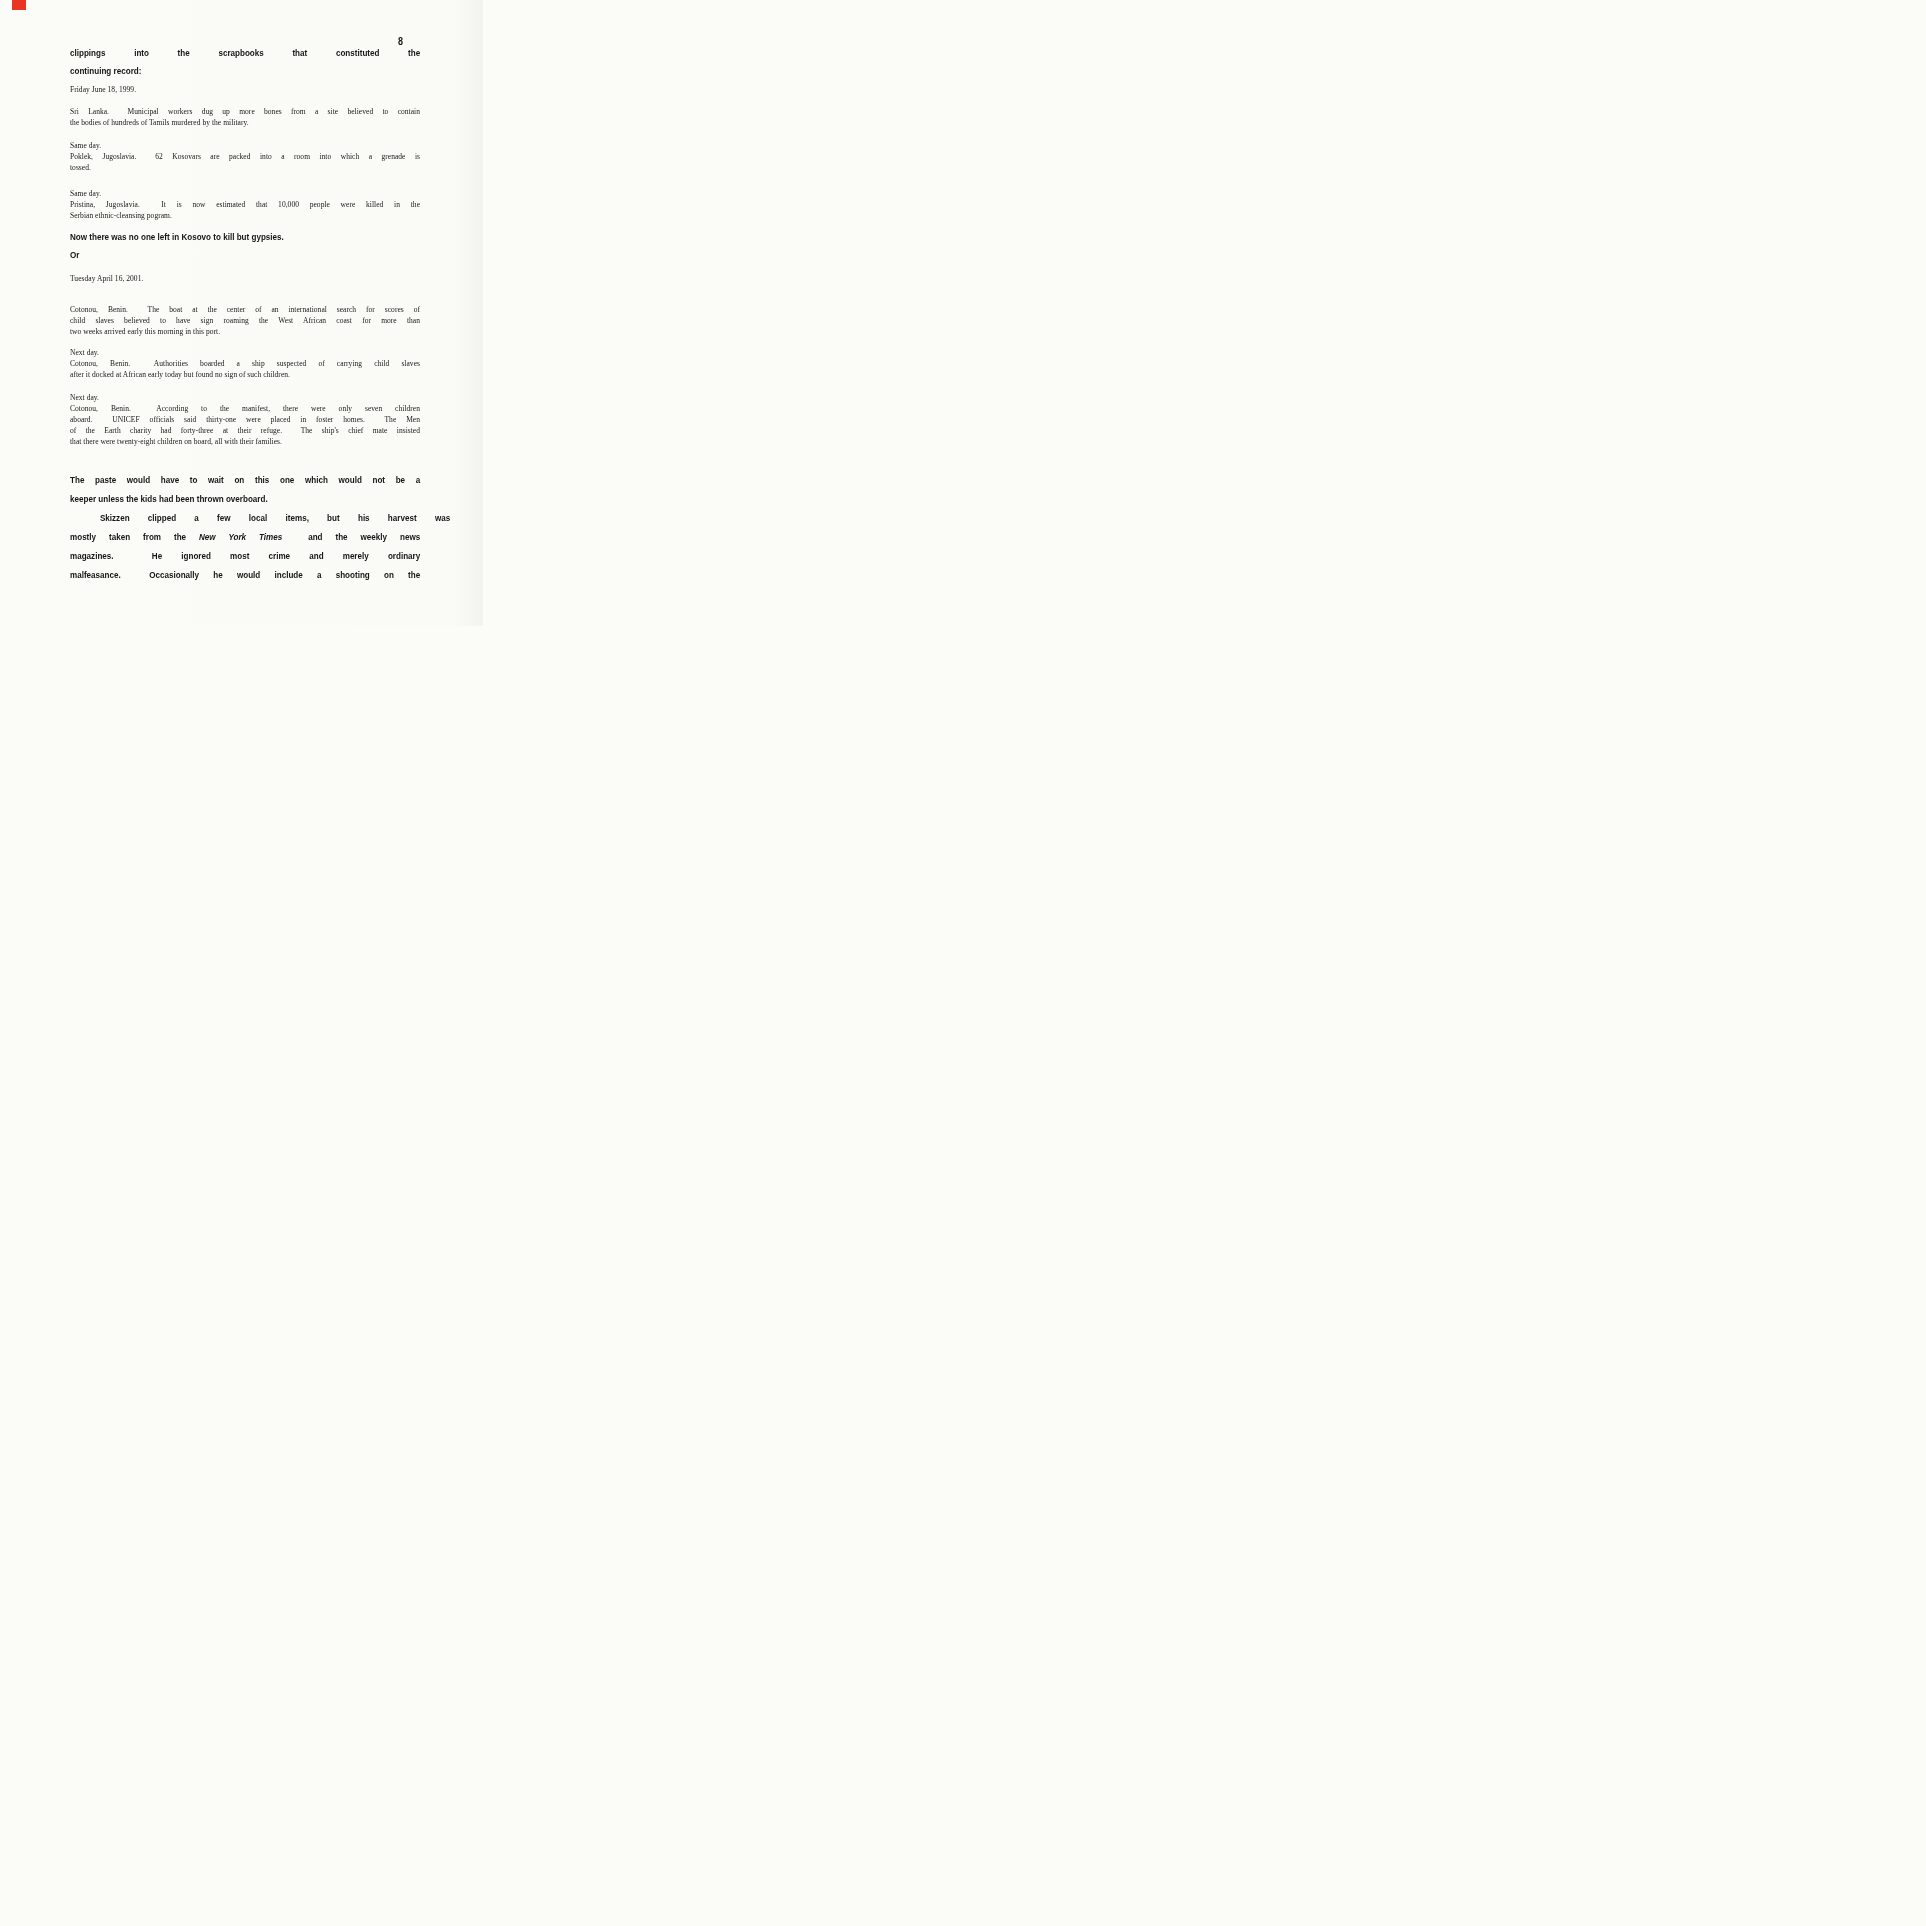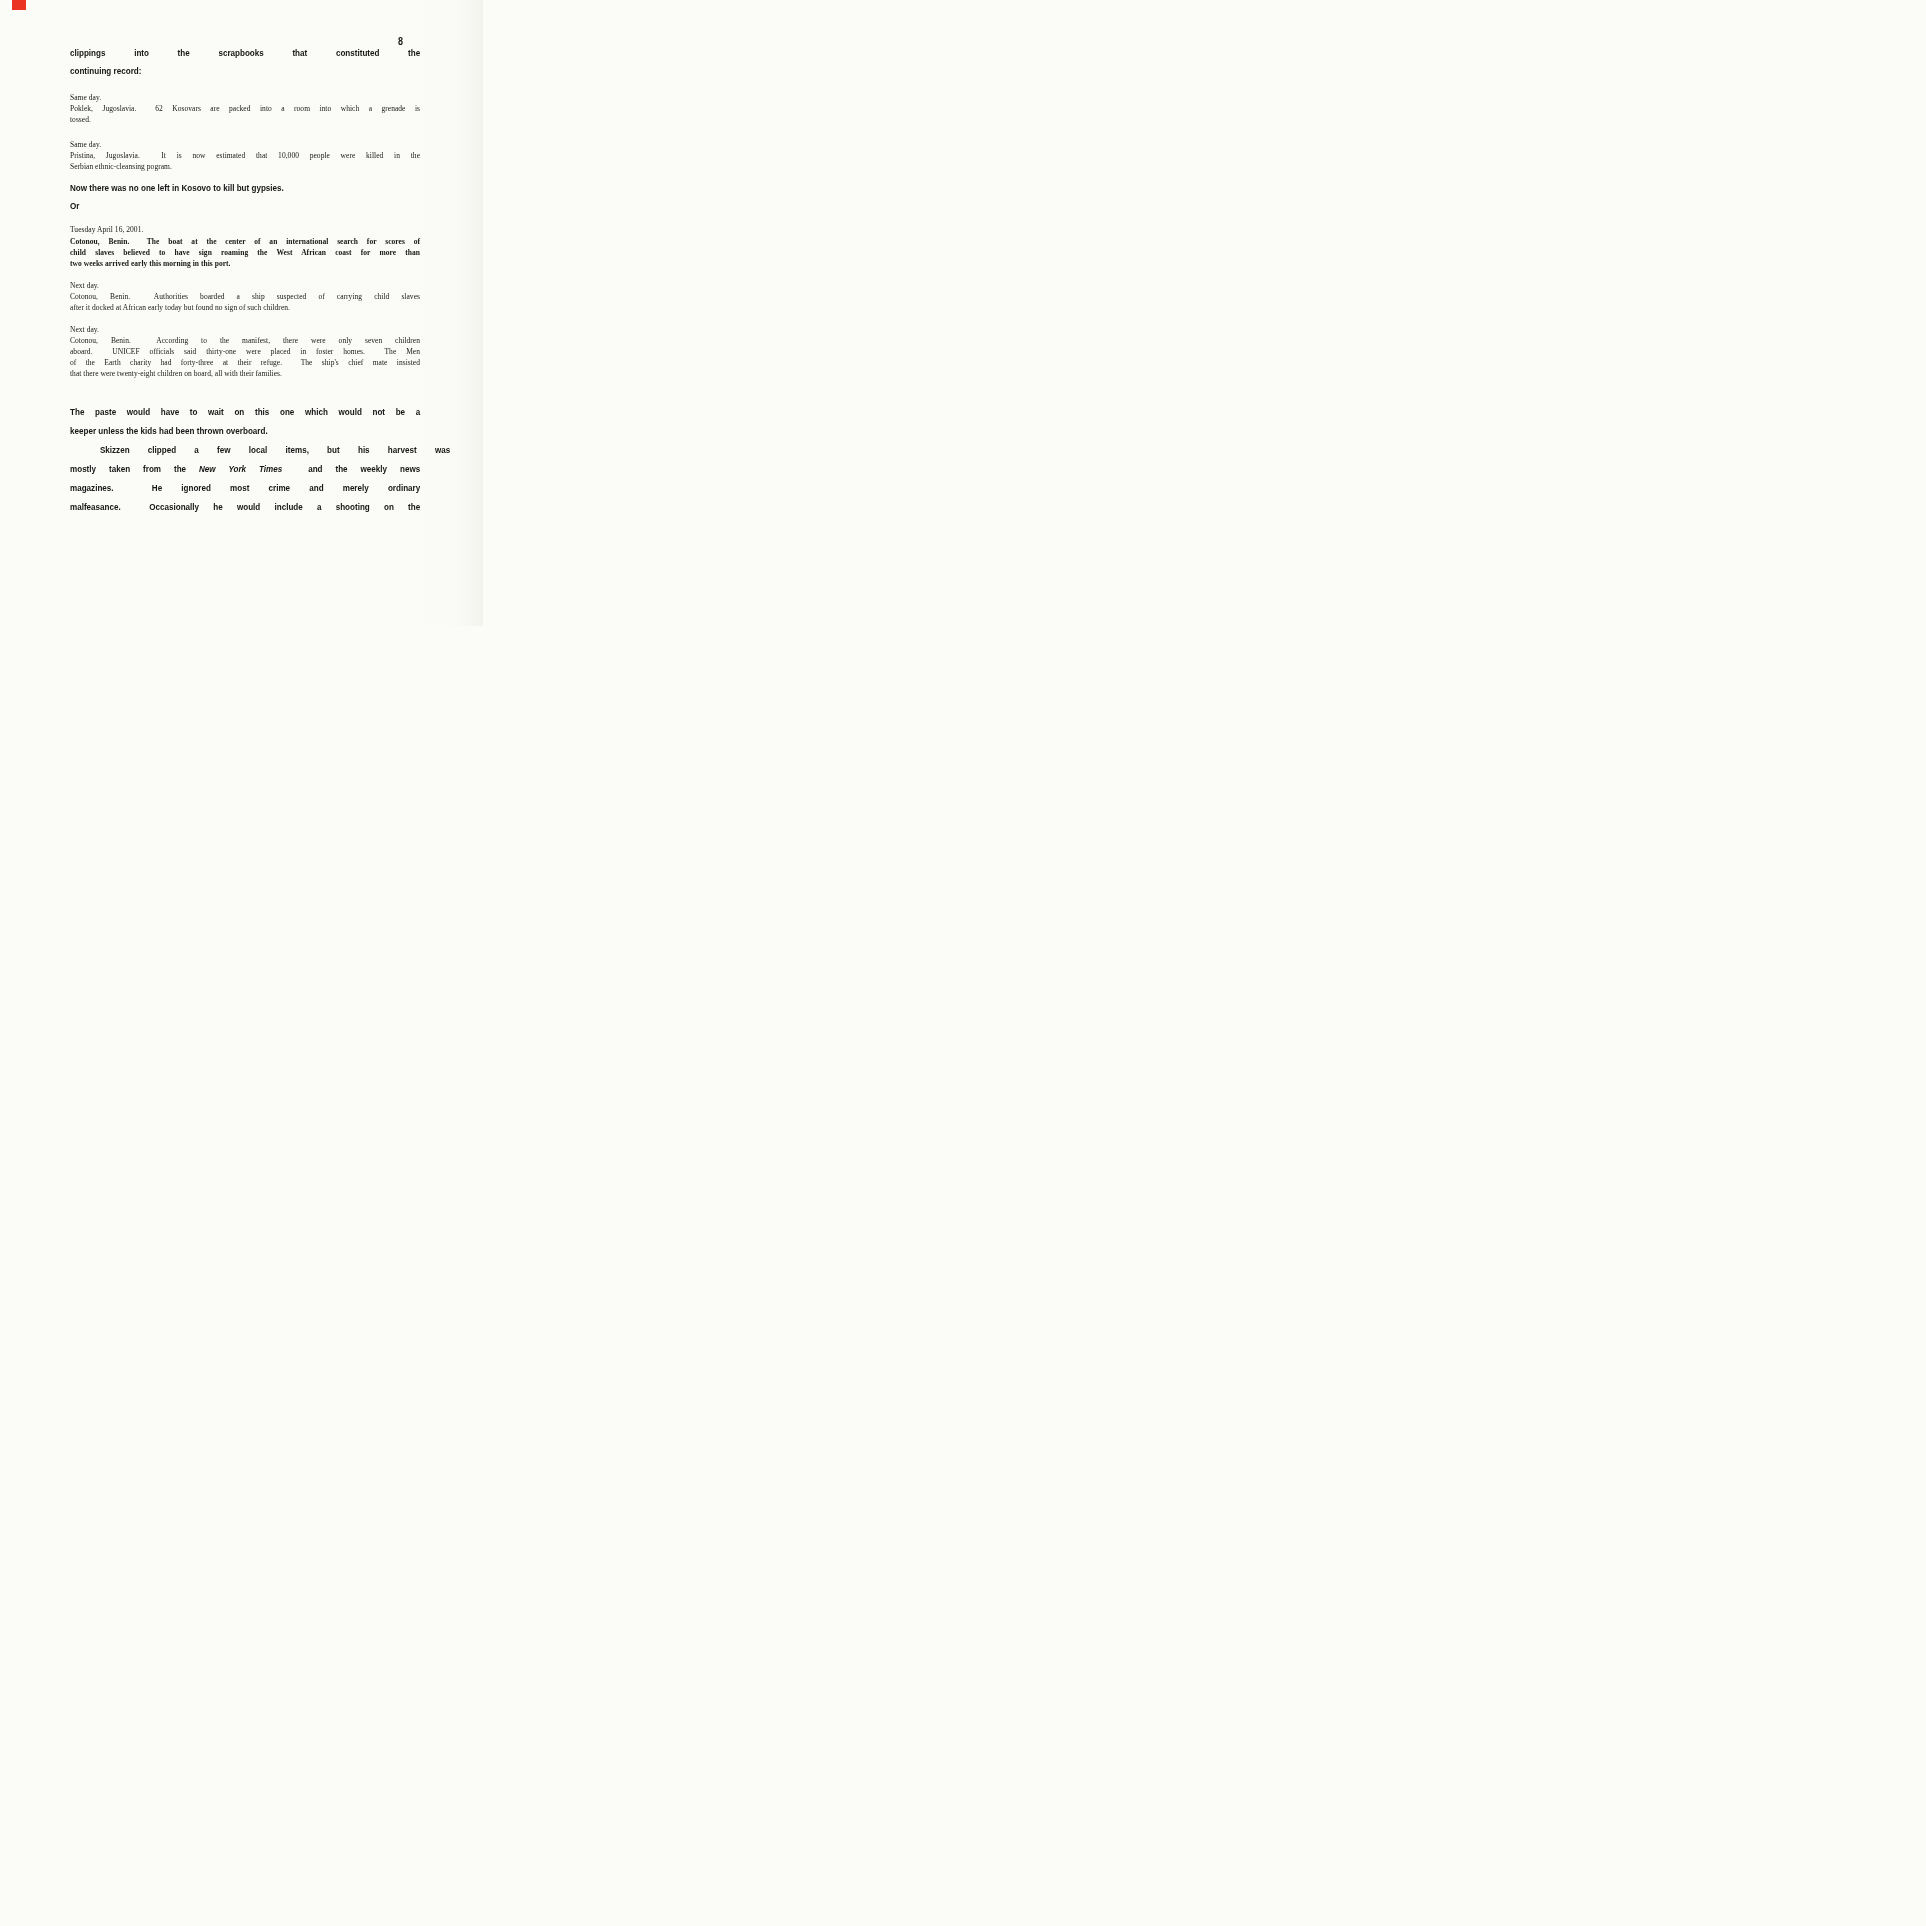--- a/index.html
+++ b/index.html
@@ -71,41 +71,48 @@
   }
   .it { font-style: italic; }
   
   .mt-entry1-date { margin-top: 3.9px; }
   .mt-entry1-para { margin-top: 11.6px; }
   .mt-entry2 { margin-top: 11.6px; }
   .mt-entry3 { margin-top: 14.6px; }
   .mt-aside1 { margin-top: 7px; }
   .mt-aside2 { margin-top: 0px; }
   .mt-entry4-date { margin-top: 9px; }
-  .mt-entry4-para { margin-top: 1px; font-weight: bold; }
+  .mt-entry4-para { margin-top: 20px; }
   .mt-entry5 { margin-top: 10.8px; }
   .mt-entry6 { margin-top: 11.2px; }
   .mt-closing1 { margin-top: 24px; }
 </style>
 </head>
 <body>
 
 <div class="page" style="color: rgb(22, 22, 22);">
 
   <div class="red-tab" style="background: rgb(234, 51, 35);"></div>
 
   <div class="page-number">8</div>
 
   <div class="content">
 
     <div>
       <div class="bline j">clippings into the scrapbooks that constituted the</div>
       <div class="bline">continuing record:</div>
     </div>
 
+    <div>
+      <div class="sline mt-entry1-date">Friday June 18, 1999.</div>
+      <div class="mt-entry1-para">
+        <div class="sline j">Sri Lanka.&nbsp; Municipal workers dug up more bones from a site believed to contain</div>
+        <div class="sline">the bodies of hundreds of Tamils murdered by the military.</div>
+      </div>
+    </div>
 
     <div class="mt-entry2">
       <div class="sline">Same day.</div>
       <div class="sline j">Poklek, Jugoslavia.&nbsp; 62 Kosovars are packed into a room into which a grenade is</div>
       <div class="sline">tossed.</div>
     </div>
 
     <div class="mt-entry3">
       <div class="sline">Same day.</div>
       <div class="sline j">Pristina, Jugoslavia.&nbsp; It is now estimated that 10,000 people were killed in the</div>

